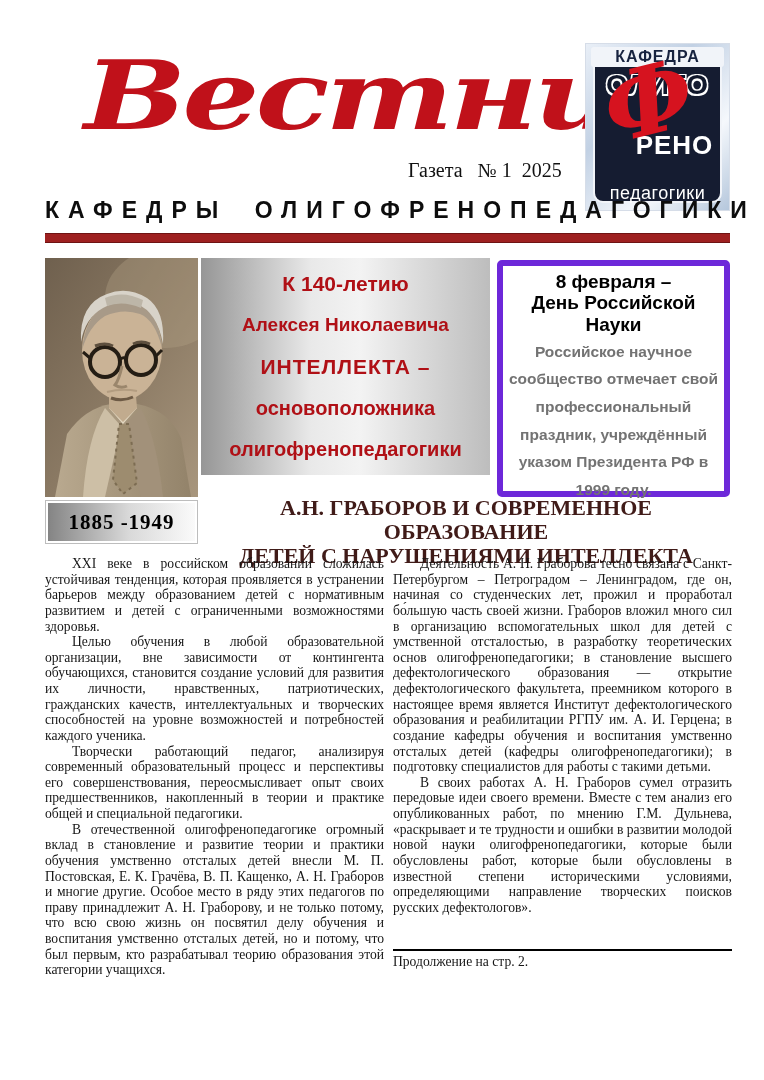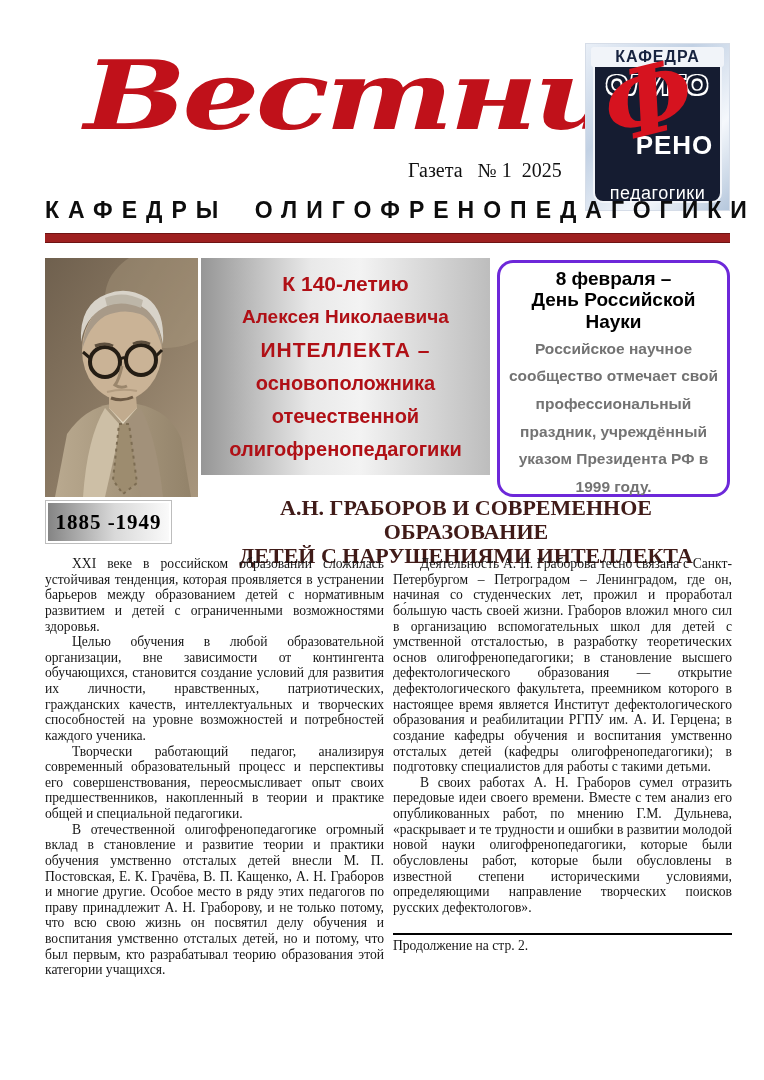--- a/index.html
+++ b/index.html
@@ -46,40 +46,40 @@
     background:linear-gradient(90deg,#969696 0%,#e9e9e9 38%,#f3f3f3 55%,#bdbdbd 100%);
     display:flex;flex-direction:column;justify-content:space-between;align-items:center;
     padding:14px 6px;text-align:center;}
   .cap{font-family:"Liberation Sans",sans-serif;font-weight:bold;color:#b01016;}
   .cap.s1{font-size:21px;}
   .cap.s2{font-size:19px;}
   .cap.s3{font-size:21px;letter-spacing:1px;}
   .cap.s4{font-size:20px;}
 
   .info-box{position:absolute;left:497px;top:260px;width:233px;height:237px;box-sizing:border-box;
-    background:#fff;border:3px solid #6d28d9;border-radius:16px;padding:5px 3px;text-align:center;}
+    background:#fff;border:6px solid #6d28d9;border-radius:5px;padding:5px 3px;text-align:center;}
   .info-heading{font-family:"Liberation Sans",sans-serif;font-weight:bold;font-size:19px;
     line-height:1.12;color:#000;white-space:pre-line;}
   .info-body{margin-top:3px;font-family:"Liberation Sans",sans-serif;font-weight:bold;
     font-size:15.5px;line-height:1.78;color:#737373;}
 
-  .years-box{position:absolute;left:45px;top:500px;width:127px;height:44px;box-sizing:border-box;
+  .years-box{position:absolute;left:45px;top:500px;width:153px;height:44px;box-sizing:border-box;
     background:linear-gradient(90deg,#828282 0%,#d9d9d9 55%,#fbfbfb 100%);
     border:1px solid #bdbdbd;box-shadow:inset 0 0 0 2px #ffffff;
     display:flex;align-items:center;justify-content:center;
     font-weight:bold;font-size:21px;color:#000;letter-spacing:1px;}
 
   .article-title{position:absolute;left:200px;top:496px;width:532px;text-align:center;
     font-weight:bold;font-size:22px;line-height:1.1;color:#401b18;}
 
   
   .columns{position:absolute;left:45px;top:556px;width:687px;display:flex;gap:9px;}
   .col{flex:1;font-size:13.6px;line-height:1.15;text-align:justify;color:#161616;}
   .col p{margin:0;text-indent:27px;}
-  .continuation{margin-top:18px;border-top:2px solid #000;padding-top:3px;
+  .continuation{margin-top:34px;border-top:2px solid #000;padding-top:3px;
     text-align:left;font-size:13.6px;}
 
   
   .footer{position:absolute;left:68px;top:1006px;font-size:17px;color:#111;}
   .footer .script{font-family:"DejaVu Serif",serif;font-style:italic;font-weight:bold;
     font-size:25px;margin:0 3px;}
 </style>
 </head>
 <body>
 
@@ -143,21 +143,20 @@
       <path d="M66 140 Q77 144 88 139" stroke="#6d5a45" stroke-width="3" fill="none"></path>
       <path d="M62 134 Q77 130 92 133" stroke="#b29c80" stroke-width="2" fill="none"></path>
     </svg>
   </div>
 
   <div class="caption-box">
     <div class="cap s1">К 140-летию</div>
     <div class="cap s2">Алексея Николаевича</div>
     <div class="cap s3">ИНТЕЛЛЕКТА  –</div>
     <div class="cap s4">основоположника</div>
-    <div class="cap s4">отечественной</div>
     <div class="cap s4">олигофренопедагогики</div>
   </div>
 
   <div class="info-box">
     <div class="info-heading">8 февраля –
 День Российской
 Науки</div>
     <div class="info-body">Российское научное сообщество отмечает свой профессиональный праздник, учреждённый указом Президента РФ в 1999 году.</div>
   </div>
 

